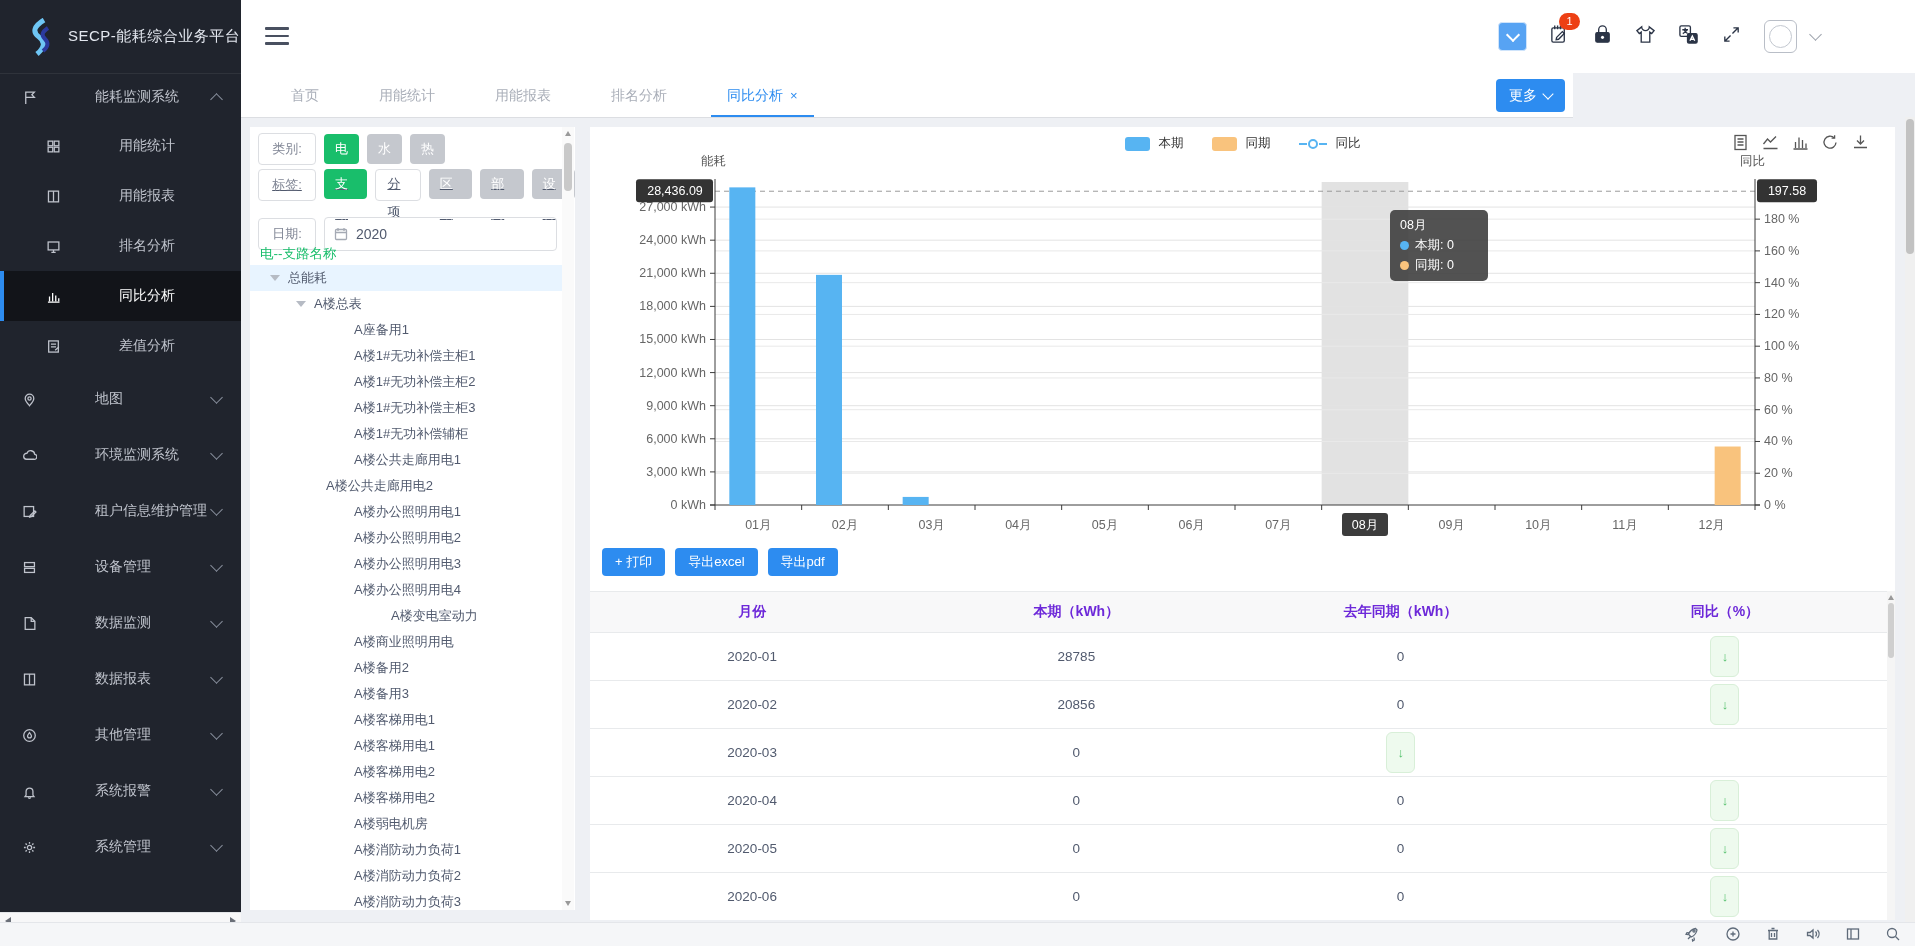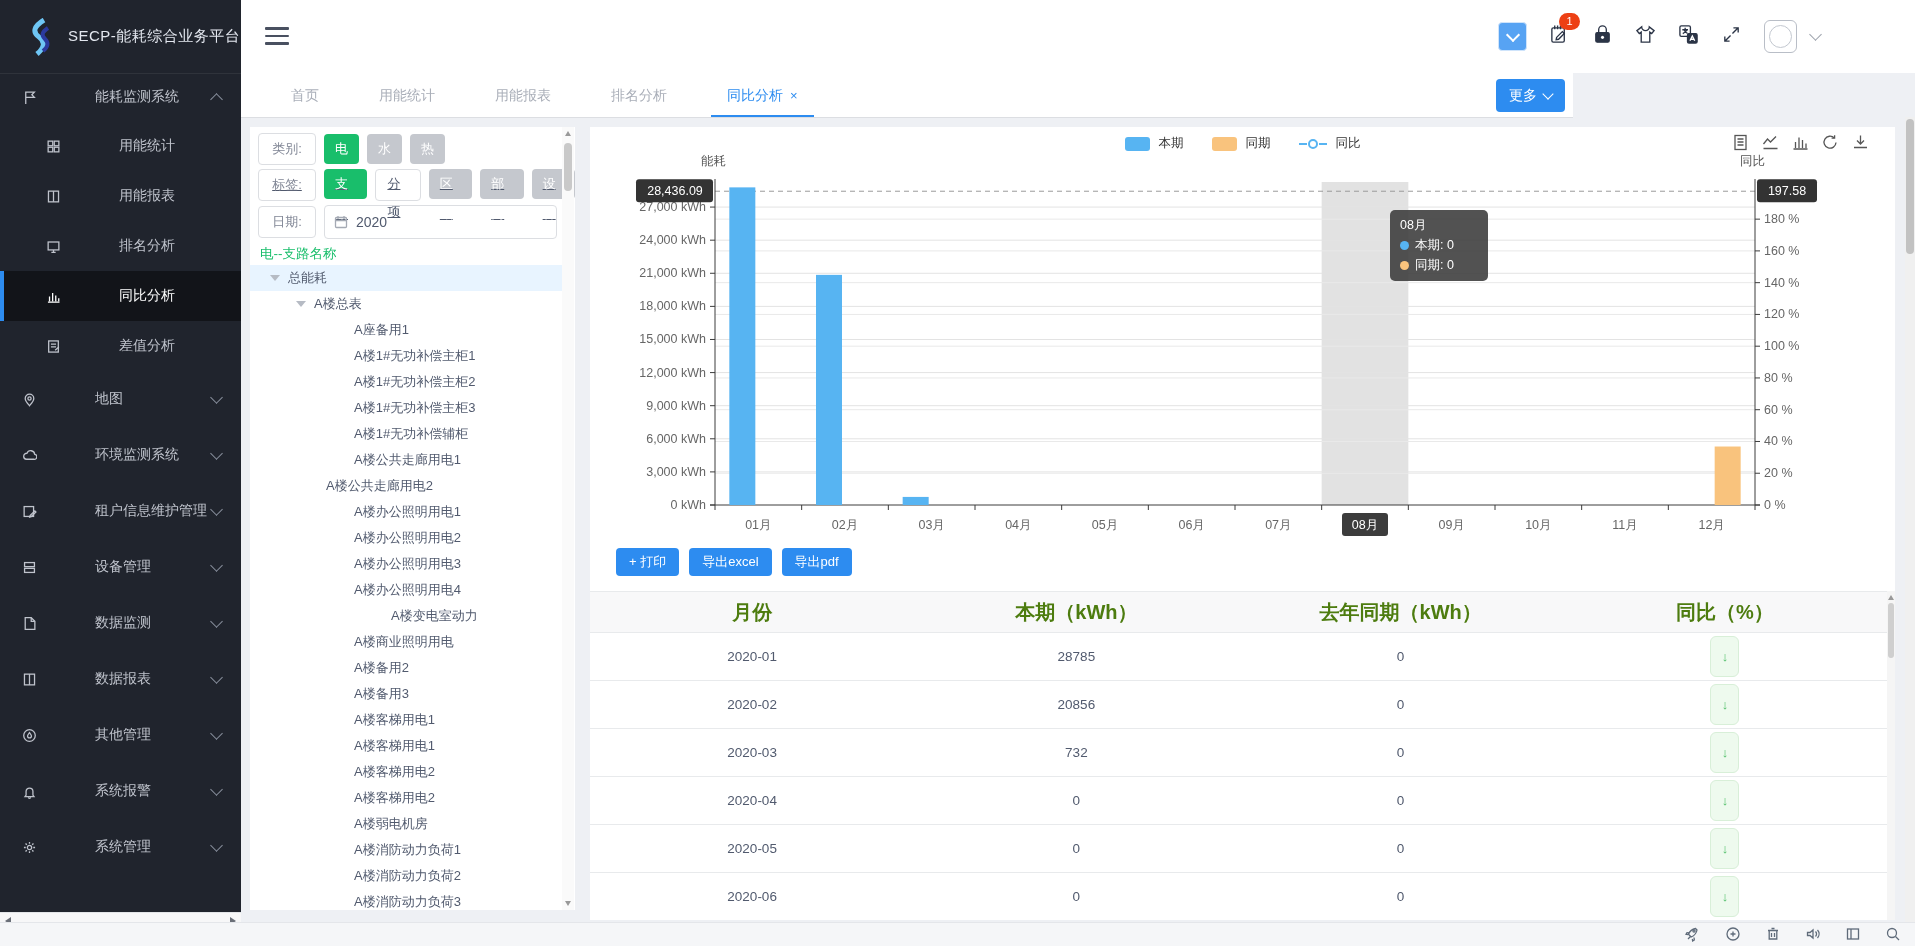--- a/index.html
+++ b/index.html
@@ -89,31 +89,31 @@
   #toolbox{position:absolute;right:26px;top:7px;display:flex;gap:13px;}
   #toolbox svg{width:17px;height:17px;stroke:#565656;fill:none;stroke-width:1.3;cursor:pointer;}
   .axis-name{position:absolute;top:26px;font-size:12.5px;color:#555;}
   #chart-svg{position:absolute;left:0;top:40px;}
   #chart-tooltip{position:absolute;left:800px;top:83px;width:78px;background:rgba(58,58,58,.88);border-radius:5px;
                  padding:7px 10px;color:#fff;font-size:12.5px;line-height:17px;z-index:5;}
   .tt-row{display:flex;align-items:center;margin-top:3px;}
   .tt-dot{width:9px;height:9px;border-radius:50%;margin-right:6px;flex:none;}
 
   
-  #action-btns{position:absolute;left:26px;top:421px;display:flex;gap:10px;align-items:center;}
+  #action-btns{position:absolute;left:12px;top:421px;display:flex;gap:10px;align-items:center;}
   .a-btn{height:28px;line-height:28px;padding:0 13px;background:#2d8cf0;color:#fff;font-size:13px;
          border-radius:4px;cursor:pointer;}
 
   
   #data-table{position:absolute;left:0;top:464px;width:1297px;}
   .tr{display:flex;border-bottom:1px solid #e8eaec;}
   .tr.head{background:#f8f8f9;height:40px;border-top:1px solid #e8eaec;}
   .tr.body-row{height:47px;background:#fff;}
   .td{width:25%;display:flex;align-items:center;justify-content:center;font-size:13.5px;color:#515a6e;}
-  .tr.head .td{font-weight:bold;color:#4d7c0f;font-size:20px;}
+  .tr.head .td{font-weight:bold;color:#6d28d9;font-size:14px;}
   .trend-badge{width:27px;height:39px;background:#eefaee;border:1px solid #d8efd8;border-radius:6px;
                display:flex;align-items:center;justify-content:center;cursor:pointer;}
   .trend-badge span{color:#52c06a;font-size:13px;}
   #tbl-scroll{position:absolute;right:0;top:464px;width:8px;height:329px;background:#f5f5f5;}
   #tbl-scroll .thumb{position:absolute;left:1px;top:12px;width:6px;height:55px;background:#cfcfcf;border-radius:3px;}
 
   
   #page-scroll{position:absolute;right:0;top:117px;width:10px;height:805px;background:#f0f0f0;}
   #page-scroll .thumb{position:absolute;left:1px;top:2px;width:8px;height:135px;background:#c2c2c2;border-radius:4px;}
 
@@ -337,21 +337,21 @@
     <div class="f-row" style="top:42px;text-decoration:underline;">
       <div class="f-label">标签:</div>
       <div id="tag-opts" style="display:flex;">
           <div class="f-btn active">支路</div>
           <div class="f-btn normal">分项</div>
           <div class="f-btn disabled">区域</div>
           <div class="f-btn disabled">部门</div>
           <div class="f-btn disabled">设备</div>
         </div>
     </div>
-    <div class="f-row" style="top:78px;">
+    <div class="f-row" style="top:90px;">
       <div class="f-label">日期:</div>
       <div id="date-input">
         <svg viewBox="0 0 14 14">
             <rect x="1.5" y="2.5" width="11" height="10" rx="1"></rect>
             <path d="M4 1v3 M10 1v3 M1.5 5.5h11"></path>
           </svg>
         <span>2020</span>
       </div>
     </div>
     <div id="tree-title">电--支路名称</div>
@@ -616,21 +616,20 @@
      <div class="td">20856</div>
      <div class="td">0</div>
      <div class="td">
               <span class="trend-badge">
                 <span>↓</span>
               </span>
             </div>
    </div>
           <div class="tr body-row">
      <div class="td">2020-03</div>
-     <div class="td">732</div>
      <div class="td">0</div>
      <div class="td">
               <span class="trend-badge">
                 <span>↓</span>
               </span>
             </div>
    </div>
           <div class="tr body-row">
      <div class="td">2020-04</div>
      <div class="td">0</div>

